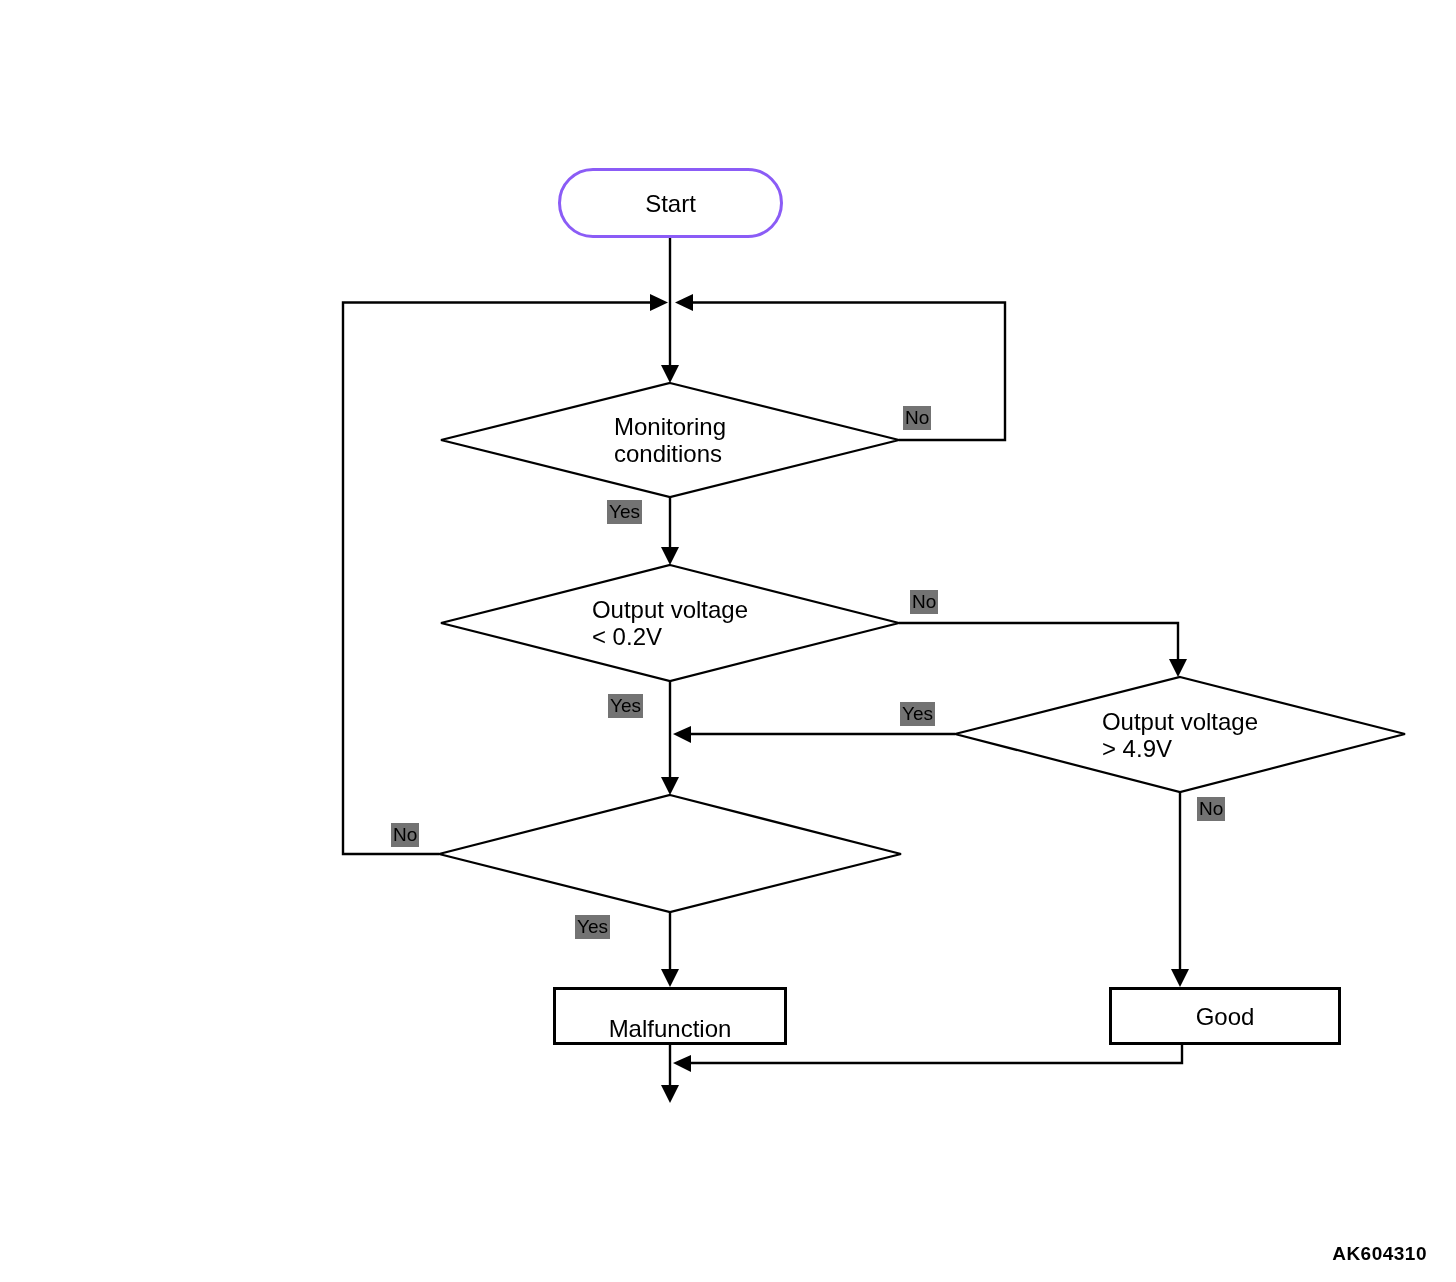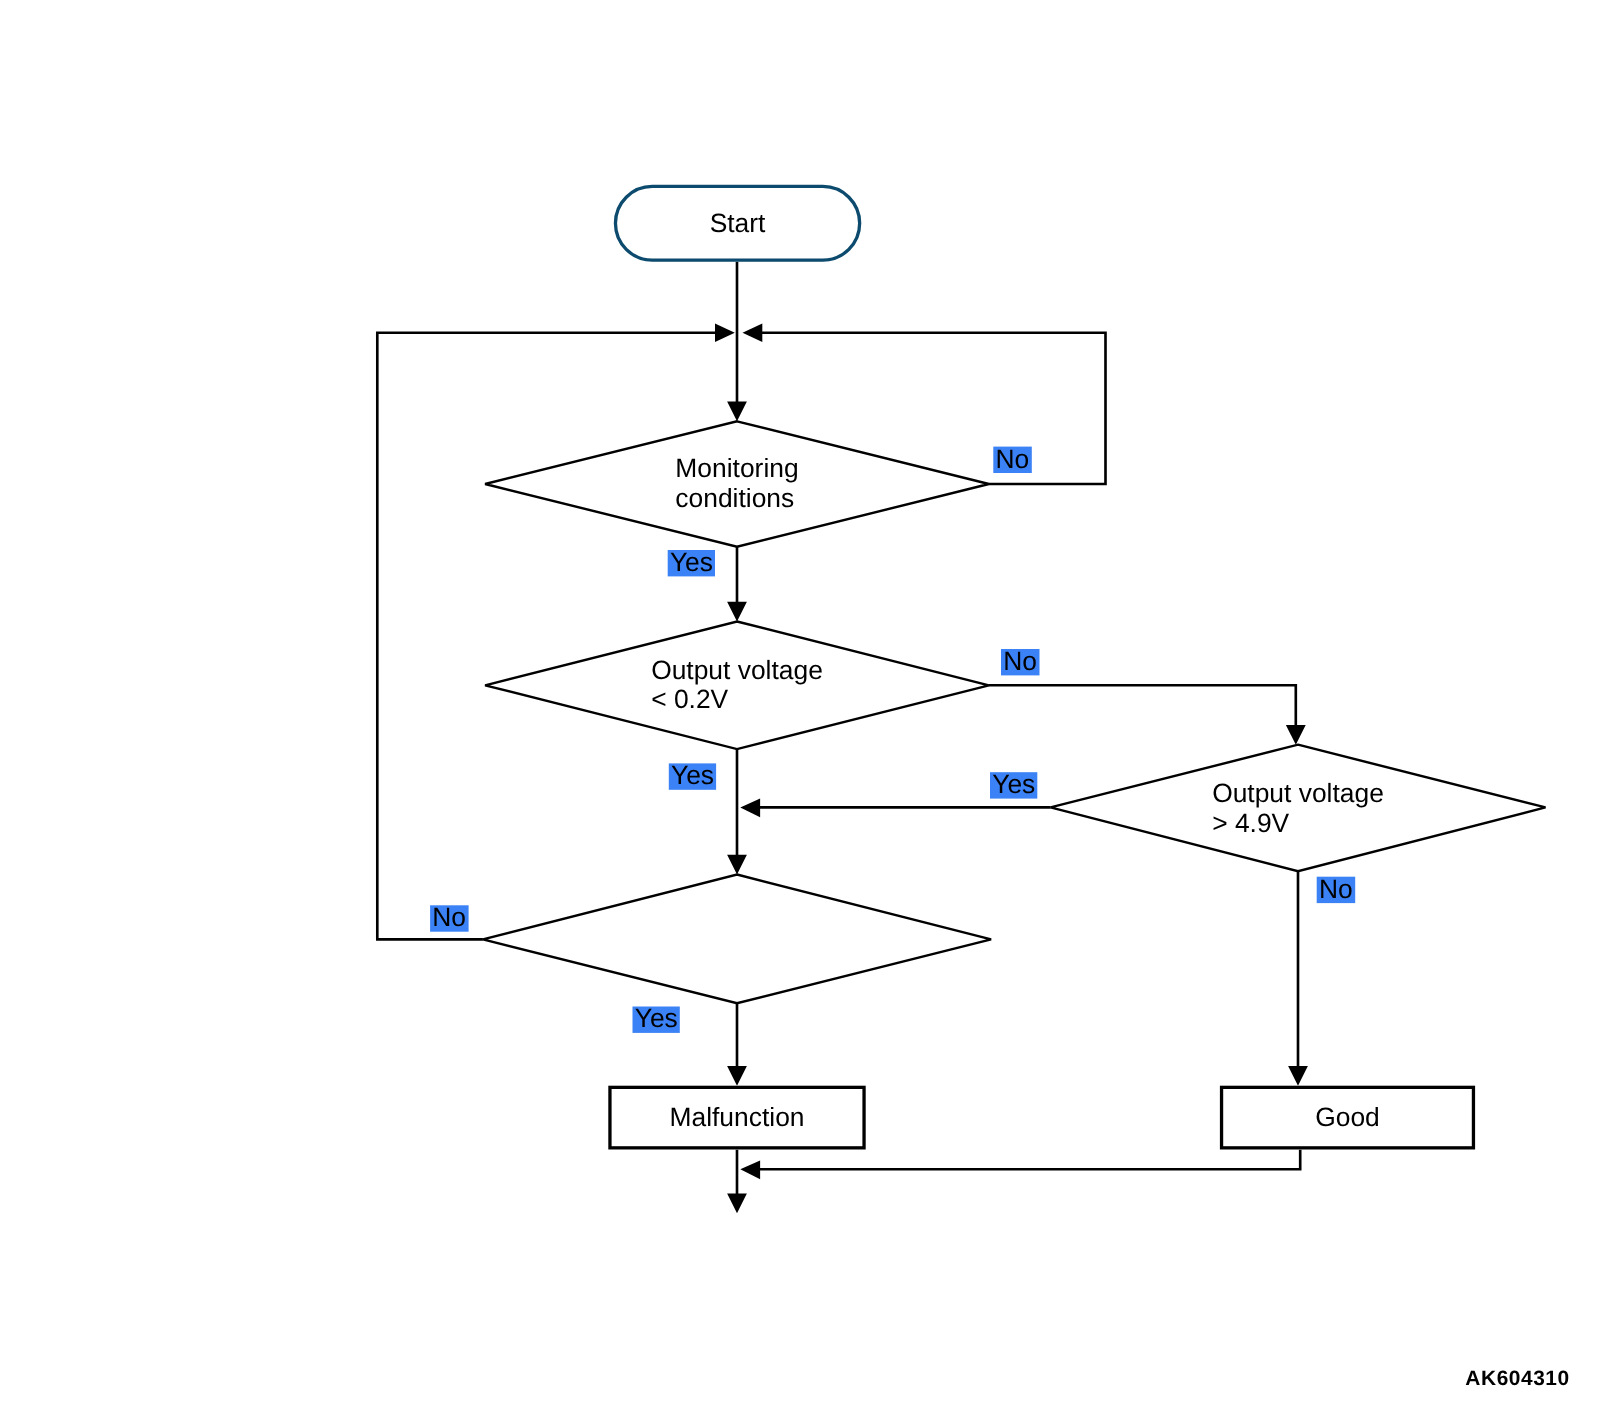--- a/index.html
+++ b/index.html
@@ -14,32 +14,32 @@
   #page-title{
     position:absolute;left:17px;top:8px;
     font-size:33px;font-weight:bold;letter-spacing:0.5px;
   }
   #flow-svg{position:absolute;left:0;top:0;}
   .node{
     position:absolute;display:flex;align-items:center;justify-content:center;
     box-sizing:border-box;background:#fff;
     font-size:24px;line-height:27px;text-align:center;
   }
-  .terminator{border:3px solid #0c4a6e;border-radius:36px;}
+  .terminator{border:3px solid #8b5cf6;border-radius:36px;}
   .process{border:3px solid #000;}
   .diamond-label{
     position:absolute;display:flex;align-items:center;justify-content:center;
     box-sizing:border-box;background:transparent;
     font-size:24px;line-height:27px;
   }
   .node-label{white-space:pre-line;}
   .align-left .node-label{text-align:left;}
   .align-center .node-label{text-align:left;}
   .edge-label{
-    position:absolute;font-size:24px;line-height:24px;background:#3b82f6;padding:0 2px;
+    position:absolute;font-size:19px;line-height:24px;background:#737373;padding:0 2px;
   }
   #figure-code{
     position:absolute;right:29px;top:1243px;
     font-size:19px;font-weight:bold;letter-spacing:0.5px;
   }
 </style>
 </head>
 <body>
 
 <div id="canvas">
@@ -90,21 +90,21 @@
       <polygon points="670,565 899,623 670,681 441,623"></polygon>
       <polygon points="1180,677 1405,734 1180,792 955,734"></polygon>
       <polygon points="670,795 901,854 670,912 439,854"></polygon>
     </g>
   </svg>
 
   <div class="node terminator" style="left:558px;top:168px;width:225px;height:70px;">
     <span class="node-label">Start</span>
   </div>
 
-  <div class="node process" style="left:553px;top:987px;width:234px;height:58px;">
+  <div class="node process" style="left:553px;top:987px;width:234px;height:58px;align-items:flex-end;">
     <span class="node-label">Malfunction</span>
   </div>
 
   <div class="node process" style="left:1065px;top:987px;width:232px;height:58px;margin-left:44px;">
     <span class="node-label">Good</span>
   </div>
 
 
   <div class="diamond-label align-left" style="left:441px;top:383px;width:458px;height:114px;">
     <span class="node-label">Monitoring

